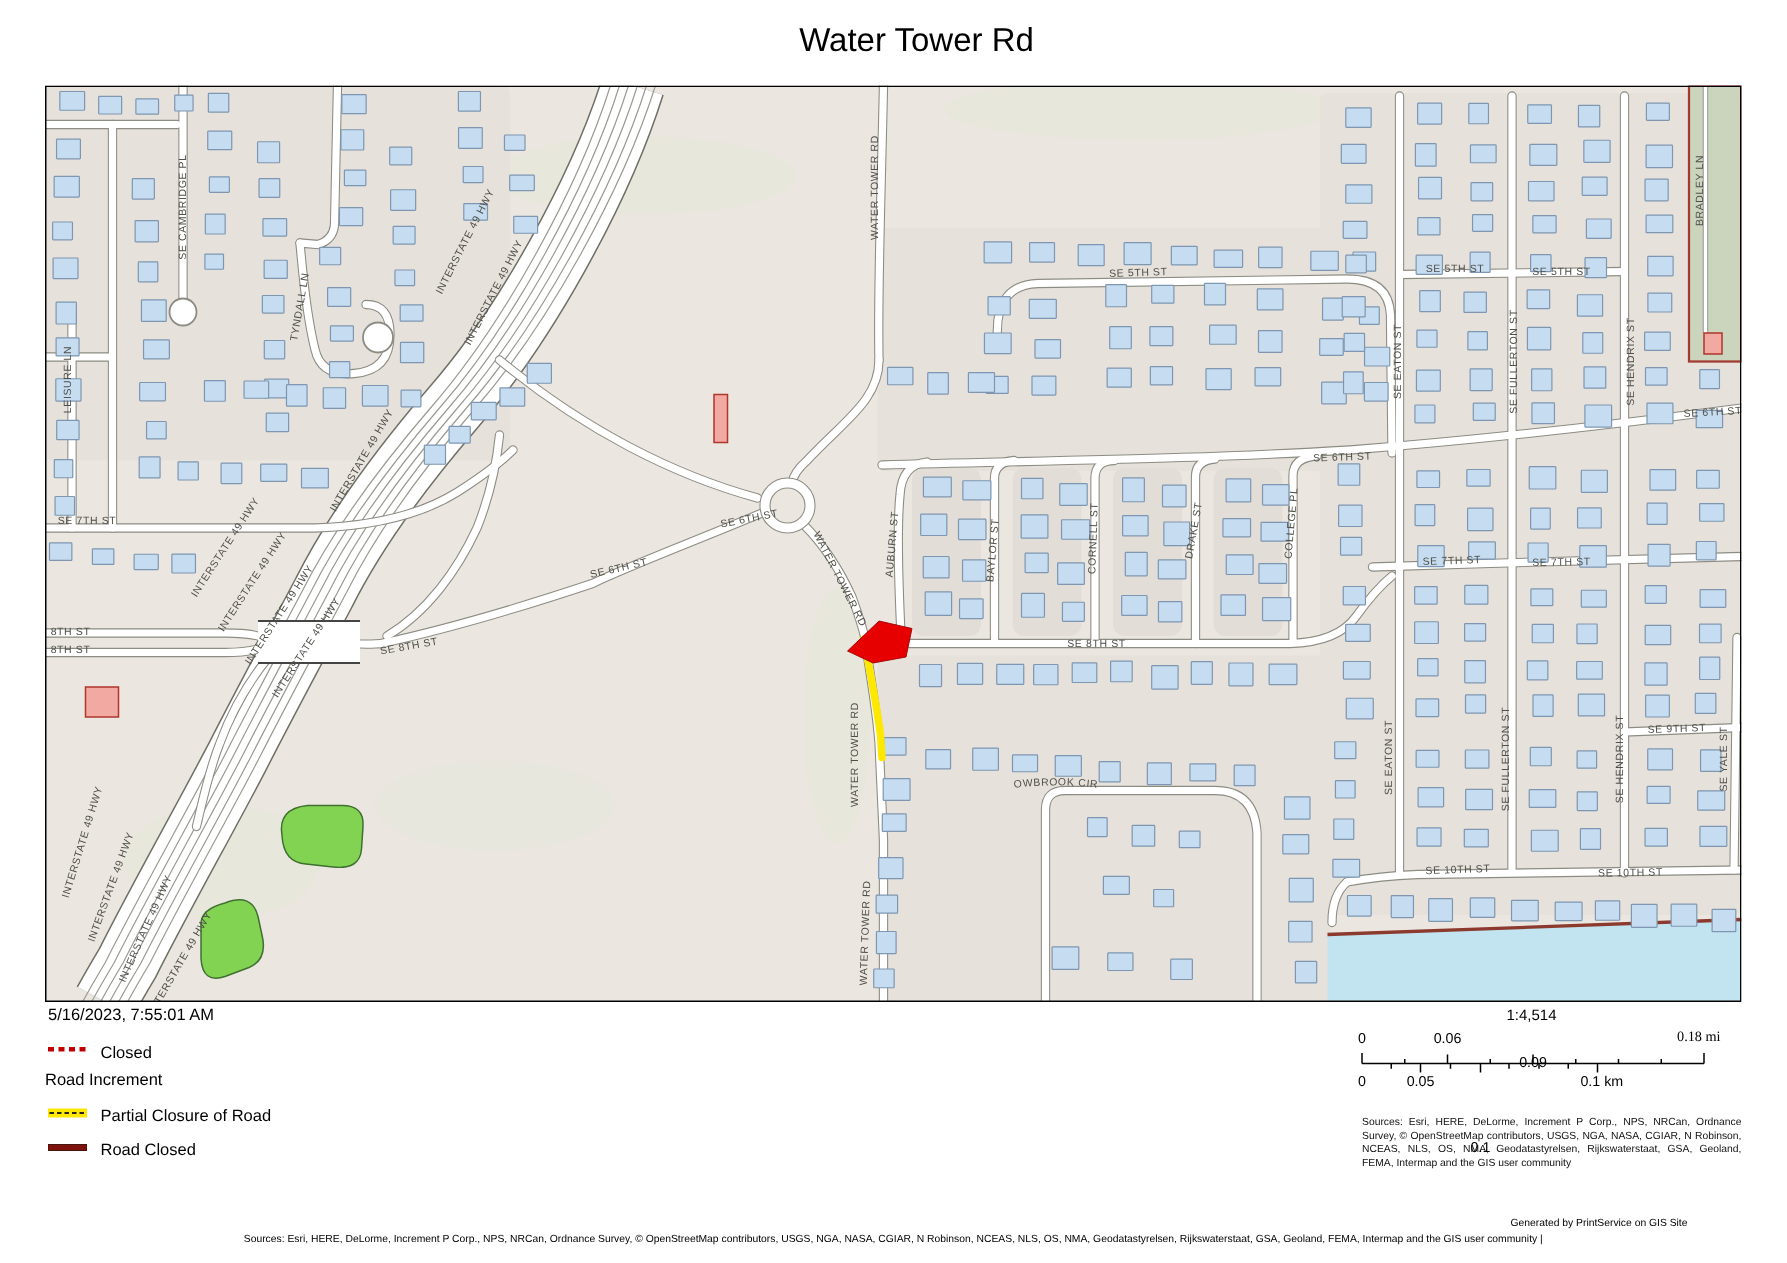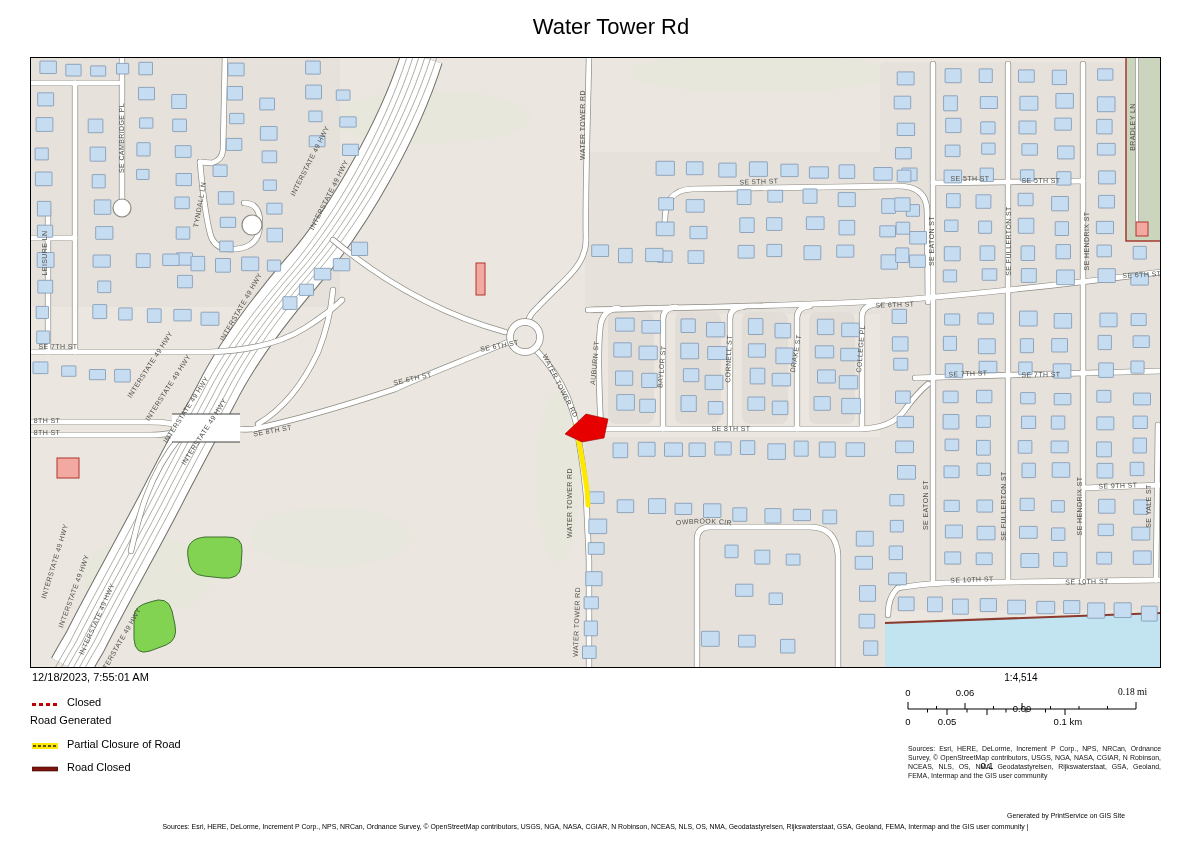--- a/index.html
+++ b/index.html
@@ -2,21 +2,21 @@
 <html><head>
 <meta charset="utf-8">
 <style>
   html,body{margin:0;padding:0;background:#fff;}
   body{position:relative;width:1191px;height:842px;font-family:"Liberation Sans",sans-serif;color:#000;overflow:hidden;}
   .title{position:absolute;top:14px;left:611px;transform:translateX(-50%);font-size:22px;white-space:nowrap;}
   #map-wrap{position:absolute;left:30px;top:57px;width:1131px;height:611px;}
   #map-svg{display:block;}
   .maplbl{font-family:"Liberation Sans",sans-serif;font-size:7px;fill:#50504a;letter-spacing:.4px;text-anchor:middle;}
   .date{position:absolute;left:32px;top:671px;font-size:11px;}
-  .leg-row{position:absolute;left:32px;display:flex;align-items:flex-end;gap:9px;font-size:11px;}
+  .leg-row{position:absolute;left:32px;display:flex;align-items:flex-start;gap:9px;font-size:11px;}
   .leg-head{position:absolute;left:30px;font-size:11px;}
   .scalebox{position:absolute;left:905px;top:672px;width:232px;font-size:9.5px;}
   .ratio{position:absolute;top:0;left:0;width:100%;text-align:center;font-size:10px;}
   .srow{position:absolute;left:0;top:0;width:100%;height:12px;}
   .srow span{position:absolute;white-space:nowrap;}
   .sources-box{position:absolute;left:908px;top:744px;width:253px;font-size:6.9px;line-height:1.32;text-align:justify;color:#111;}
   .generated{position:absolute;right:66px;top:812px;font-size:6.9px;}
   .bottom-line{position:absolute;left:0;right:0;top:823px;text-align:center;font-size:6.9px;white-space:nowrap;}
 </style>
 </head>
@@ -512,33 +512,33 @@
         <text class="maplbl" font-size="6.5" transform="translate(176,376) rotate(-57)">INTERSTATE 49 HWY</text>
         <text class="maplbl" font-size="6.5" transform="translate(27,505) rotate(-73)">INTERSTATE 49 HWY</text>
         <text class="maplbl" font-size="6.5" transform="translate(46,535) rotate(-70)">INTERSTATE 49 HWY</text>
         <text class="maplbl" font-size="6.5" transform="translate(69,563) rotate(-66)">INTERSTATE 49 HWY</text>
         <text class="maplbl" font-size="6.5" transform="translate(92,586) rotate(-60)">INTERSTATE 49 HWY</text>
       </g>
       <rect x="0.5" y="0.5" width="1130" height="610" fill="none" stroke="#000" stroke-width="1"></rect>
     </svg>
 </div>
 
-<div class="date">12/18/2023, 7:55:01 AM</div>
+<div class="date">5/16/2023, 7:55:01 AM</div>
 
 <div class="leg-row" style="top:696px;">
   <svg width="26" height="7">
     <rect x="0" y="2" width="4" height="3" fill="#C00000"></rect>
       <rect x="7" y="2" width="4" height="3" fill="#C00000"></rect>
     <rect x="14" y="2" width="4" height="3" fill="#C00000"></rect>
       <rect x="21" y="2" width="4" height="3" fill="#C00000"></rect>
   </svg>
   <span>Closed</span>
 </div>
 
-<div class="leg-head" style="top:714px;">Road Generated</div>
+<div class="leg-head" style="top:714px;">Road Increment</div>
 
 <div class="leg-row" style="top:738px;">
   <svg width="26" height="8">
     <rect x="0" y="1" width="26" height="6" fill="#FFE800"></rect>
     <line x1="1" y1="4" x2="25" y2="4" stroke="#222" stroke-width="1.4" stroke-dasharray="3,2"></line>
   </svg>
   <span>Partial Closure of Road</span>
 </div>
 
 <div class="leg-row" style="top:761px;">

